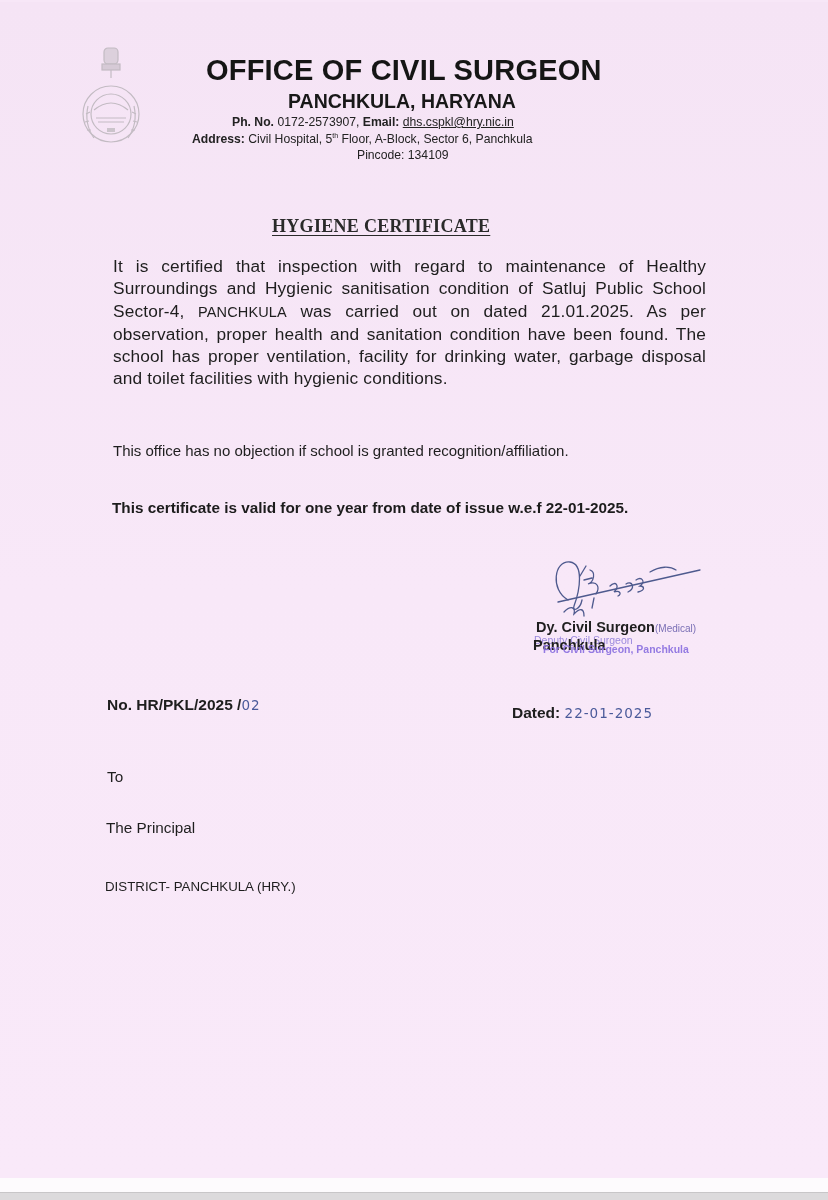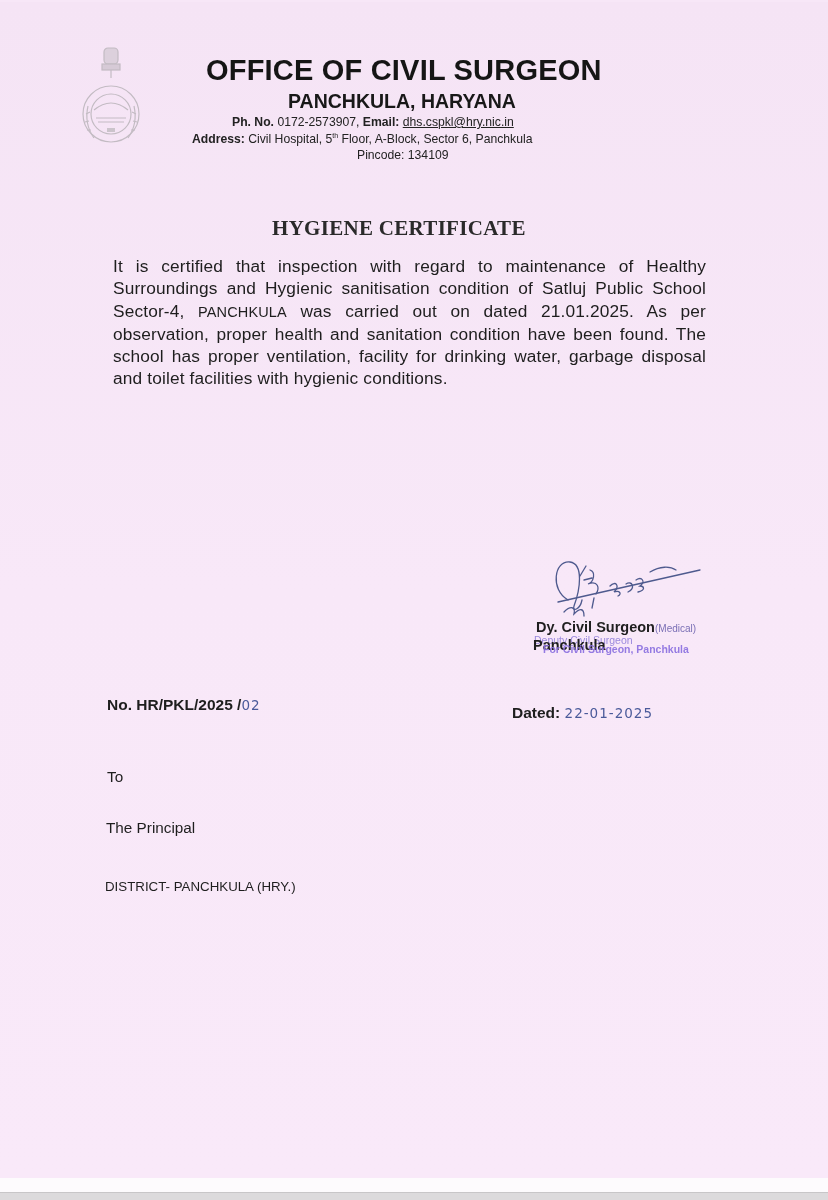--- a/index.html
+++ b/index.html
@@ -38,22 +38,22 @@
       font-size: 12.2px; color: #222; white-space: nowrap;
     }
     .head-address sup { font-size: 7px; }
     .head-pin {
       position: absolute; left: 357px; top: 146px;
       font-size: 12.2px; color: #222; white-space: nowrap; text-align: right;
     }
 
     .cert-title {
       position: absolute; left: 272px; top: 214px;
-      font-family: "Liberation Serif", serif; font-size: 21px; font-weight: bold;
-      color: #2a2a2a; text-underline-offset: 3px;
+      font-family: "Liberation Serif", serif; font-size: 18px; font-weight: bold;
+      color: #2a2a2a; text-decoration: underline; text-underline-offset: 3px;
       letter-spacing: 0.3px; white-space: nowrap;
     }
 
     .body-para {
       position: absolute; left: 113px; top: 253px; width: 593px;
       font-size: 17.3px; line-height: 22.3px; color: #1e1e1e;
       text-align: justify; letter-spacing: 0.15px;
     }
     .body-para .caps { font-size: 14.5px; }
 
@@ -137,20 +137,22 @@
     <span>Civil Hospital, 5</span><sup>th</sup><span> Floor, A-Block, Sector 6, Panchkula</span>
   </div>
   <div class="head-pin">Pincode: 134109</div>
 
   <div class="cert-title">HYGIENE CERTIFICATE</div>
 
   <div class="body-para">
     <span>It is certified that inspection with regard to maintenance of Healthy Surroundings and Hygienic sanitisation condition of Satluj Public School Sector-4, </span><span class="caps">PANCHKULA</span><span> was carried out on dated 21.01.2025. As per observation, proper health and sanitation condition have been found. The school has proper ventilation, facility for drinking water, garbage disposal and toilet facilities with hygienic conditions.</span>
   </div>
 
+  <div class="objection">This office has no objection if school is granted recognition/affiliation.</div>
+  <div class="validity">This certificate is valid for one year from date of issue w.e.f 22-01-2025.</div>
 
   <svg class="signature" viewBox="0 0 200 70">
     <g fill="none" stroke="#4e5a8e" stroke-width="1.3" stroke-linecap="round">
       <path d="M28 50 C10 40 14 10 30 12 C44 14 40 40 34 56 C32 62 40 60 42 50"></path>
       <path d="M40 26 l6 -10 M44 30 l8 -2 M50 20 c6 2 4 12 -2 14 c10 -4 12 4 8 10"></path>
       <path d="M18 52 L160 20"></path>
       <path d="M24 62 c6 -6 12 -6 10 2 c6 -6 10 -6 10 2 M52 58 l2 -10"></path>
       <path d="M70 36 c6 -6 10 0 4 6 c6 -2 8 2 4 4 M86 34 c6 -4 10 4 2 8 M96 30 c6 -4 10 2 4 6 c4 0 6 4 -2 6"></path>
       <path d="M110 22 c10 -6 20 -6 26 -2"></path>
     </g>

